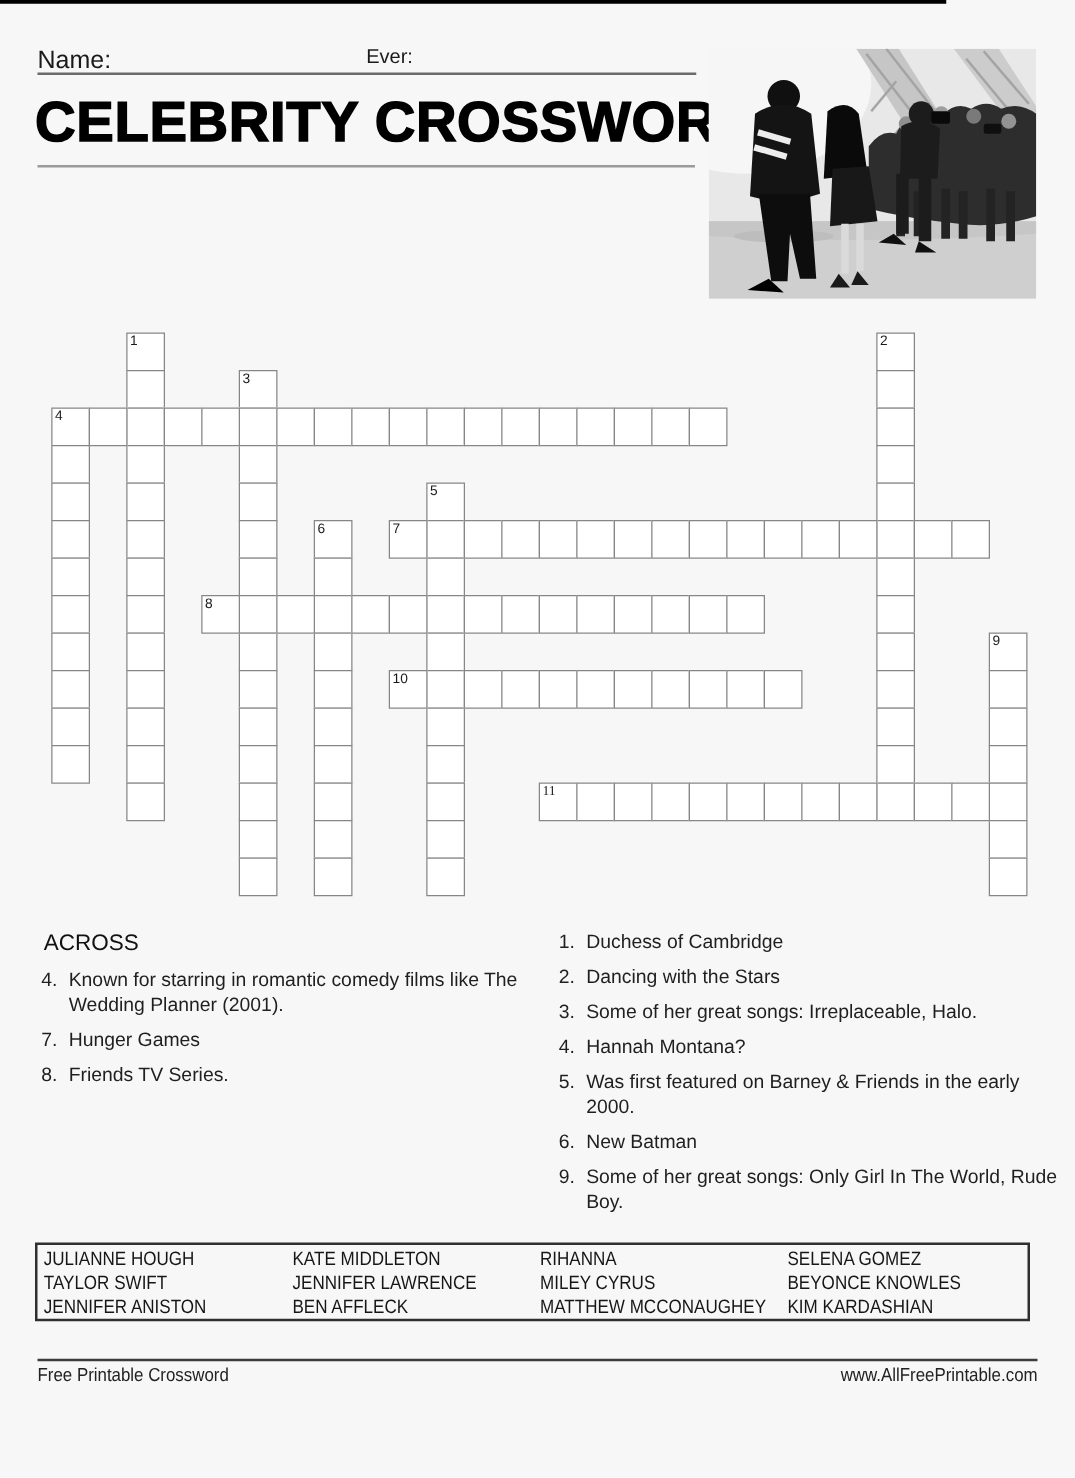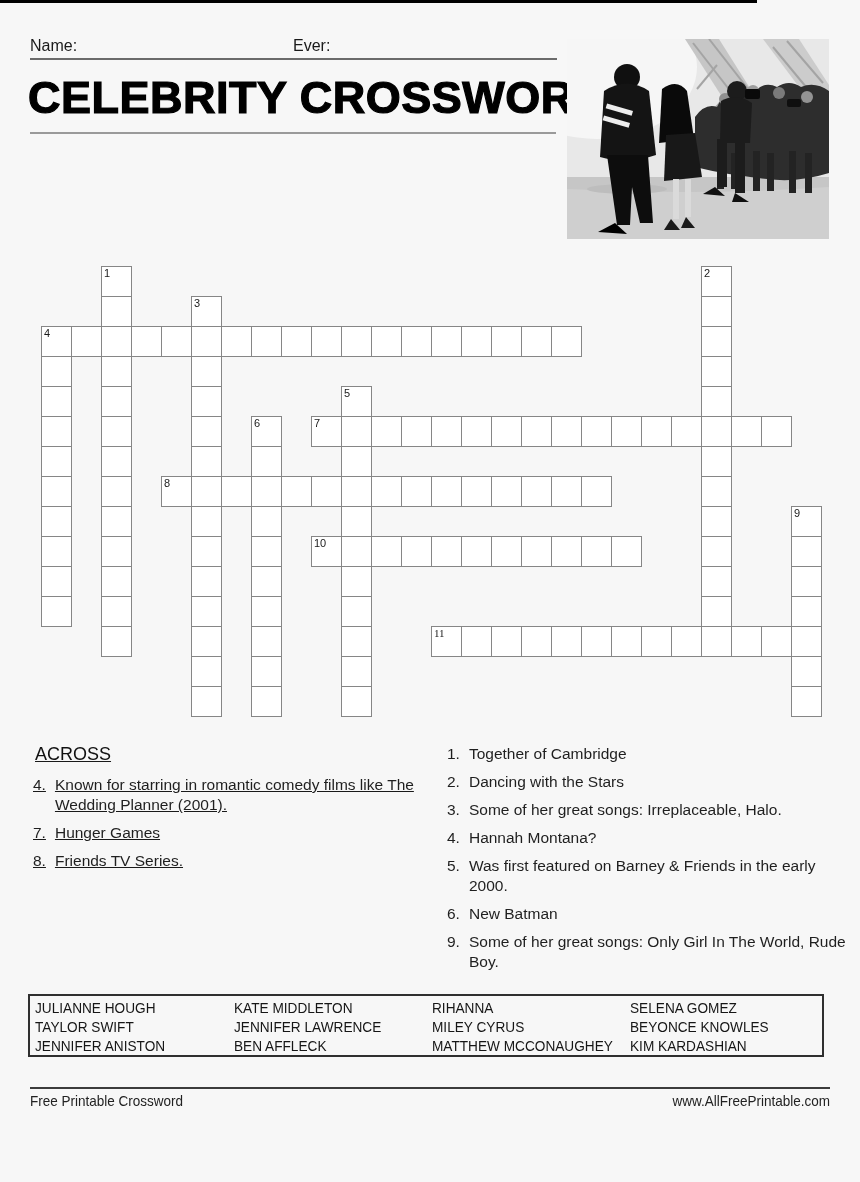--- a/index.html
+++ b/index.html
@@ -1,40 +1,40 @@
 <!DOCTYPE html>
 <html><head>
 <meta charset="utf-8">
 <style>
   html,body{margin:0;padding:0;background:#ffffff;}
   .page{
     position:relative;width:860px;height:1182px;background:#f7f7f7;
     font-family:"Liberation Sans",sans-serif;color:#1a1a1a;overflow:hidden;
   }
   .top-bar{position:absolute;left:0;top:0;width:757px;height:3px;background:#000;}
-  .name-label{position:absolute;left:30px;top:37px;font-size:16px;}
+  .name-label{position:absolute;left:30px;top:37px;font-size:20px;}
   .date-label{position:absolute;left:293px;top:37px;font-size:16px;}
   .name-date-rule{position:absolute;left:30px;top:58px;width:527px;border-top:2px solid #6b6b6b;}
   .title{
     position:absolute;left:28px;top:74px;margin:0;font-size:45px;line-height:48px;
     font-weight:bold;letter-spacing:0.5px;color:#000;-webkit-text-stroke:1.2px #000;
   }
   .title-rule{position:absolute;left:30px;top:132px;width:526px;border-top:2px solid #9a9a9a;}
   .photo{position:absolute;left:567px;top:39px;width:262px;height:200px;}
   .photo svg{display:block;width:100%;height:100%;}
 
   .grid{position:absolute;left:41px;top:266px;width:782px;height:452px;}
   .cell{
     position:absolute;width:31px;height:31px;box-sizing:border-box;
     background:#ffffff;border:1px solid #868686;
   }
   .cellnum{position:absolute;left:2px;top:0;font-size:11px;line-height:13px;color:#1a1a1a;}
 
   .clues-col{position:absolute;top:744px;}
-  .clues-across{left:33px;width:410px;text-decoration:underline;}
+  .clues-across{left:33px;width:410px;}
   .clues-down{left:447px;width:402px;}
   .clues-heading{font-size:18px;font-weight:400;margin:0 0 10px 2px;color:#111;}
   .clue{display:flex;margin-bottom:8px;font-size:15.5px;line-height:20px;color:#1f1f1f;}
   .clue-num{flex:none;margin-right:9px;}
   .clue-text{flex:1;}
 
   .word-bank{
     position:absolute;left:28px;top:994px;width:796px;height:63px;box-sizing:border-box;
     border:2px solid #2f2f2f;display:grid;grid-template-columns:199px 198px 198px 1fr;
     padding:2px 0 0 5px;align-content:start;
@@ -310,21 +310,21 @@
           <span class="clue-num">8.</span>
           <span class="clue-text">Friends TV Series.</span>
         </div>
       </div>
   </div>
 
   <div class="clues-col clues-down">
     <div>
         <div class="clue">
           <span class="clue-num">1.</span>
-          <span class="clue-text">Together of Cambridge</span>
+          <span class="clue-text">Duchess of Cambridge</span>
         </div>
         <div class="clue">
           <span class="clue-num">2.</span>
           <span class="clue-text">Dancing with the Stars</span>
         </div>
         <div class="clue">
           <span class="clue-num">3.</span>
           <span class="clue-text">Some of her great songs: Irreplaceable, Halo.</span>
         </div>
         <div class="clue">

